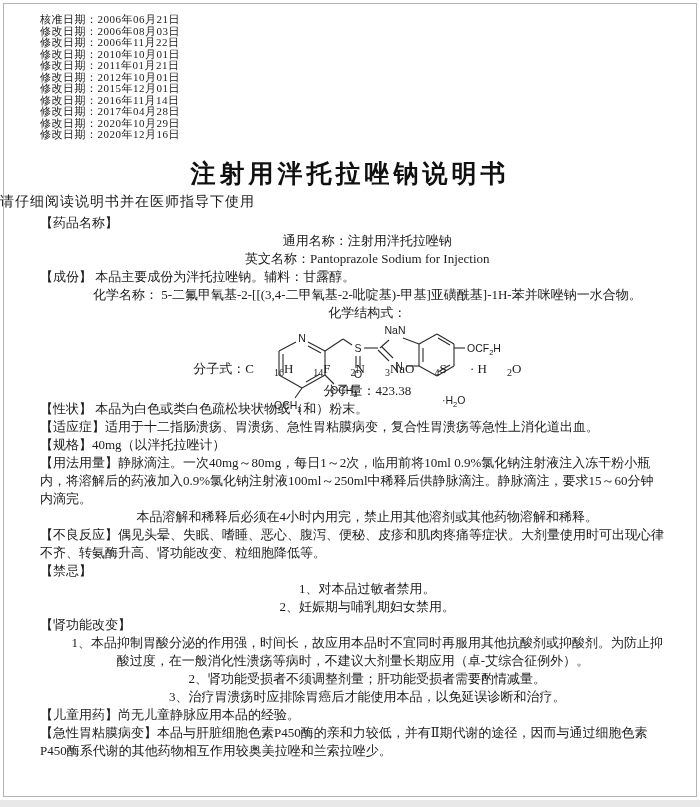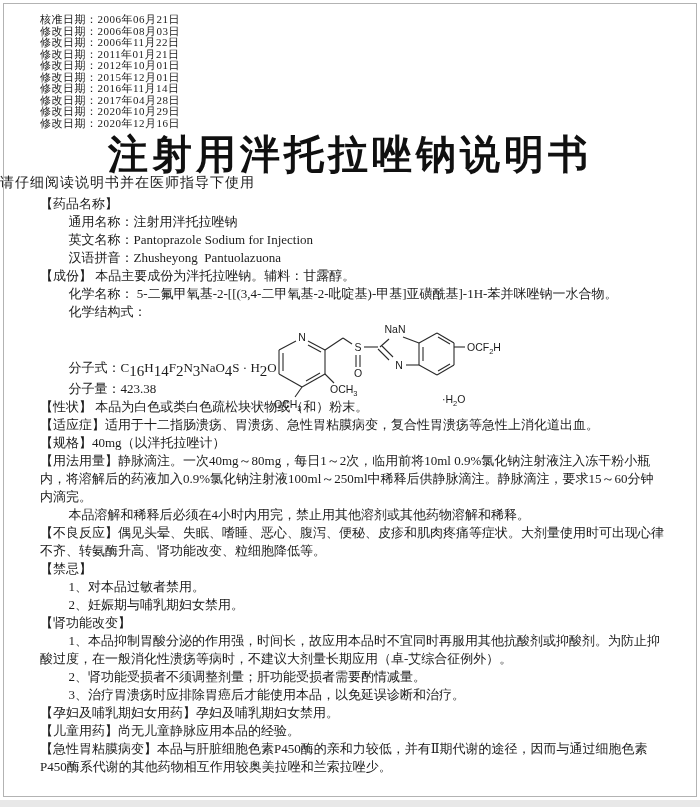--- a/index.html
+++ b/index.html
@@ -17,79 +17,80 @@
     pointer-events:none;
   }
   .dates{
     padding:14px 0 0 40px;
     font-size:11px;
     line-height:11.5px;
     letter-spacing:0.5px;
   }
   .date-line{white-space:pre;}
   .title{
-    margin:5px 0 0 0;
+    margin:12px 0 0 0;
     text-align:center;
     font-family:"Liberation Sans","DejaVu Sans",sans-serif;
     font-weight:700;
-    font-size:40px;
+    font-size:25px;
     line-height:40px;
     letter-spacing:4px;
     color:#101010;
   }
   .subtitle{
     text-align:left;
     font-size:14px;
     line-height:18px;
     letter-spacing:1px;
   }
   .content{
     margin-top:3px;
     padding:0 34px 0 40px;
   }
   .para{
     margin:0;
     font-size:13px;
     line-height:18px;
     white-space:pre-wrap;
   }
-  .para.indent{text-indent:2.2em;}
+  .para.indent{text-indent:2.2em;text-align:center;}
   .structure-area{
     position:relative;
     height:38px;
   }
   .structure-svg{
     position:absolute;
     left:222px;
     top:-14px;
   }
   .structure-svg line, .structure-svg polyline{
     stroke:#2a2a2a;stroke-width:1.1;fill:none;
   }
   .structure-svg text{
     fill:#1b1b1b;
     font-family:"Liberation Sans","DejaVu Sans",sans-serif;
     font-size:10.5px;
   }
-  .formula-line sub, .weight-line sub{font-size:15px;}
+  .formula-line sub, .weight-line sub{font-size:10px;margin-left:20px;}
 </style>
 </head>
 <body>
 
 <div class="page">
   <div class="frame"></div>
 
   <div class="dates">
 
       <div class="date-line">核准日期：2006年06月21日</div>
 
       <div class="date-line">修改日期：2006年08月03日</div>
 
       <div class="date-line">修改日期：2006年11月22日</div>
 
+      <div class="date-line">修改日期：2010年10月01日</div>
 
       <div class="date-line">修改日期：2011年01月21日</div>
 
       <div class="date-line">修改日期：2012年10月01日</div>
 
       <div class="date-line">修改日期：2015年12月01日</div>
 
       <div class="date-line">修改日期：2016年11月14日</div>
 
       <div class="date-line">修改日期：2017年04月28日</div>
@@ -105,21 +106,20 @@
   <div class="content">
 
     <div>
 
         <p class="para flush">【药品名称】</p>
 
         <p class="para indent">通用名称：注射用泮托拉唑钠</p>
 
         <p class="para indent">英文名称：Pantoprazole Sodium for Injection</p>
 
-        <p class="para indent">汉语拼音：Zhusheyong  Pantuolazuona</p>
 
         <p class="para flush">【成份】 本品主要成份为泮托拉唑钠。辅料：甘露醇。</p>
 
         <p class="para indent">化学名称： 5-二氟甲氧基-2-[[(3,4-二甲氧基-2-吡啶基)-甲基]亚磺酰基]-1H-苯并咪唑钠一水合物。</p>
 
         <p class="para indent">化学结构式：</p>
       </div>
 
     <div class="structure-area">
       <svg class="structure-svg" width="270" height="108" viewBox="0 0 270 108">
@@ -198,21 +198,20 @@
         <p class="para indent">2、妊娠期与哺乳期妇女禁用。</p>
 
         <p class="para flush">【肾功能改变】</p>
 
         <p class="para indent">1、本品抑制胃酸分泌的作用强，时间长，故应用本品时不宜同时再服用其他抗酸剂或抑酸剂。为防止抑酸过度，在一般消化性溃疡等病时，不建议大剂量长期应用（卓-艾综合征例外）。</p>
 
         <p class="para indent">2、肾功能受损者不须调整剂量；肝功能受损者需要酌情减量。</p>
 
         <p class="para indent">3、治疗胃溃疡时应排除胃癌后才能使用本品，以免延误诊断和治疗。</p>
 
-        <p class="para flush">【孕妇及哺乳期妇女用药】孕妇及哺乳期妇女禁用。</p>
 
         <p class="para flush">【儿童用药】尚无儿童静脉应用本品的经验。</p>
 
 
         <p class="para flush">【急性胃粘膜病变】本品与肝脏细胞色素P450酶的亲和力较低，并有Ⅱ期代谢的途径，因而与通过细胞色素P450酶系代谢的其他药物相互作用较奥美拉唑和兰索拉唑少。</p>
       </div>
 
   </div>
 </div>
 

